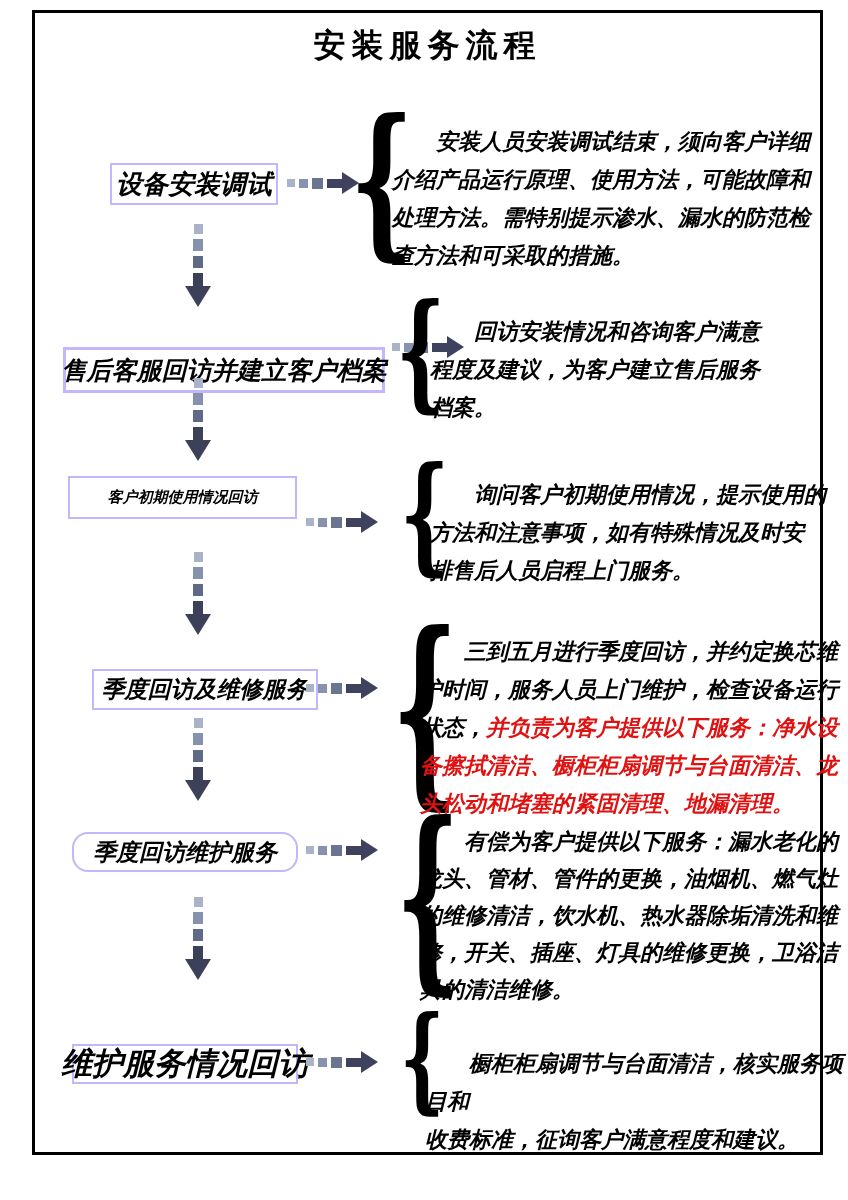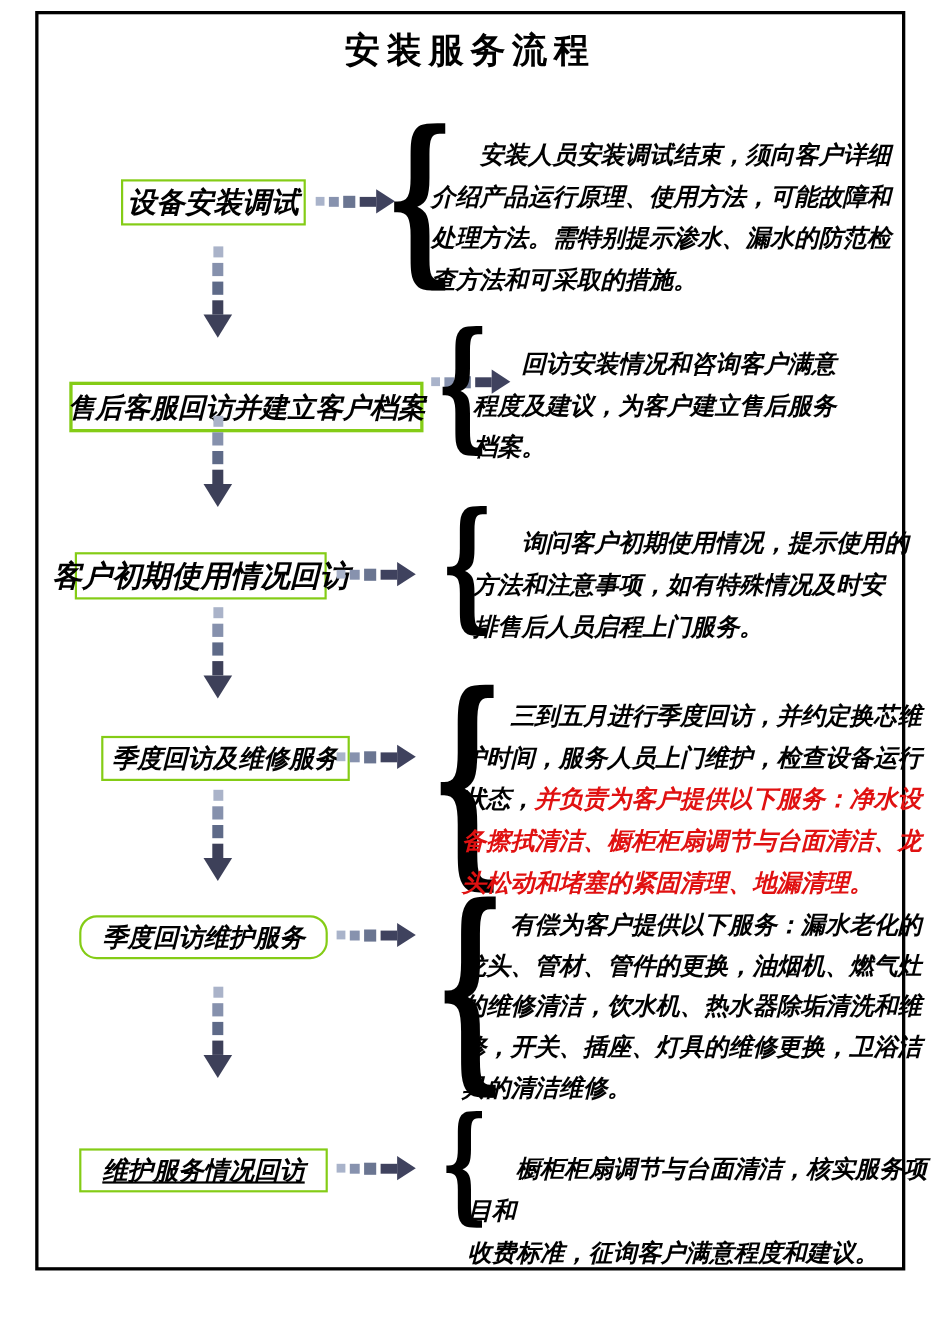--- a/index.html
+++ b/index.html
@@ -11,31 +11,31 @@
     position:absolute;left:32px;top:10px;width:785px;height:1139px;
     border:3px solid #000;background:#fff;
   }
   .title{
     position:absolute;left:32px;top:24px;width:791px;text-align:center;
     font-size:32px;font-weight:bold;letter-spacing:6px;
     font-family:"DejaVu Sans",sans-serif;
   }
   
   .pbox{
-    position:absolute;border:2px solid #84cc16;background:#fff;
+    position:absolute;border:2px solid #c4b5fd;background:#fff;
     display:flex;align-items:center;justify-content:center;
     font-family:"DejaVu Serif",serif;font-style:italic;font-weight:bold;
     white-space:nowrap;
   }
   #box1{left:110px;top:163px;width:164px;height:38px;font-size:26px;}
   #box2{left:63px;top:326px;width:316px;height:40px;font-size:25px;border-width:3px;margin-top:21px;}
-  #box3{left:68px;top:502px;width:225px;height:39px;font-size:27px;font-style:italic;}
+  #box3{left:68px;top:476px;width:225px;height:39px;font-size:15px;font-style:italic;}
   #box4{left:72px;top:669px;width:222px;height:37px;font-size:23px;margin-left:20px;}
   #box5{left:72px;top:832px;width:222px;height:36px;font-size:23px;border-radius:16px;}
-  #box6{left:72px;top:1044px;width:222px;height:36px;font-size:23px;text-decoration:underline;}
+  #box6{left:72px;top:1044px;width:222px;height:36px;font-size:31px;}
 
   
   .harrow{position:absolute;display:flex;align-items:center;gap:4px;}
   .harrow .d1{width:8px;height:8px;background:#a9b3ca;}
   .harrow .d2{width:9px;height:9px;background:#8792ae;}
   .harrow .d3{width:11px;height:11px;background:#6a7591;}
   .harrow .shaft{width:15px;height:9px;background:#3f425e;margin-right:-4px;}
   .harrow .head{width:0;height:0;border-left:17px solid #3f425e;
     border-top:11px solid transparent;border-bottom:11px solid transparent;}
   #ha1{left:287px;top:172px;}

